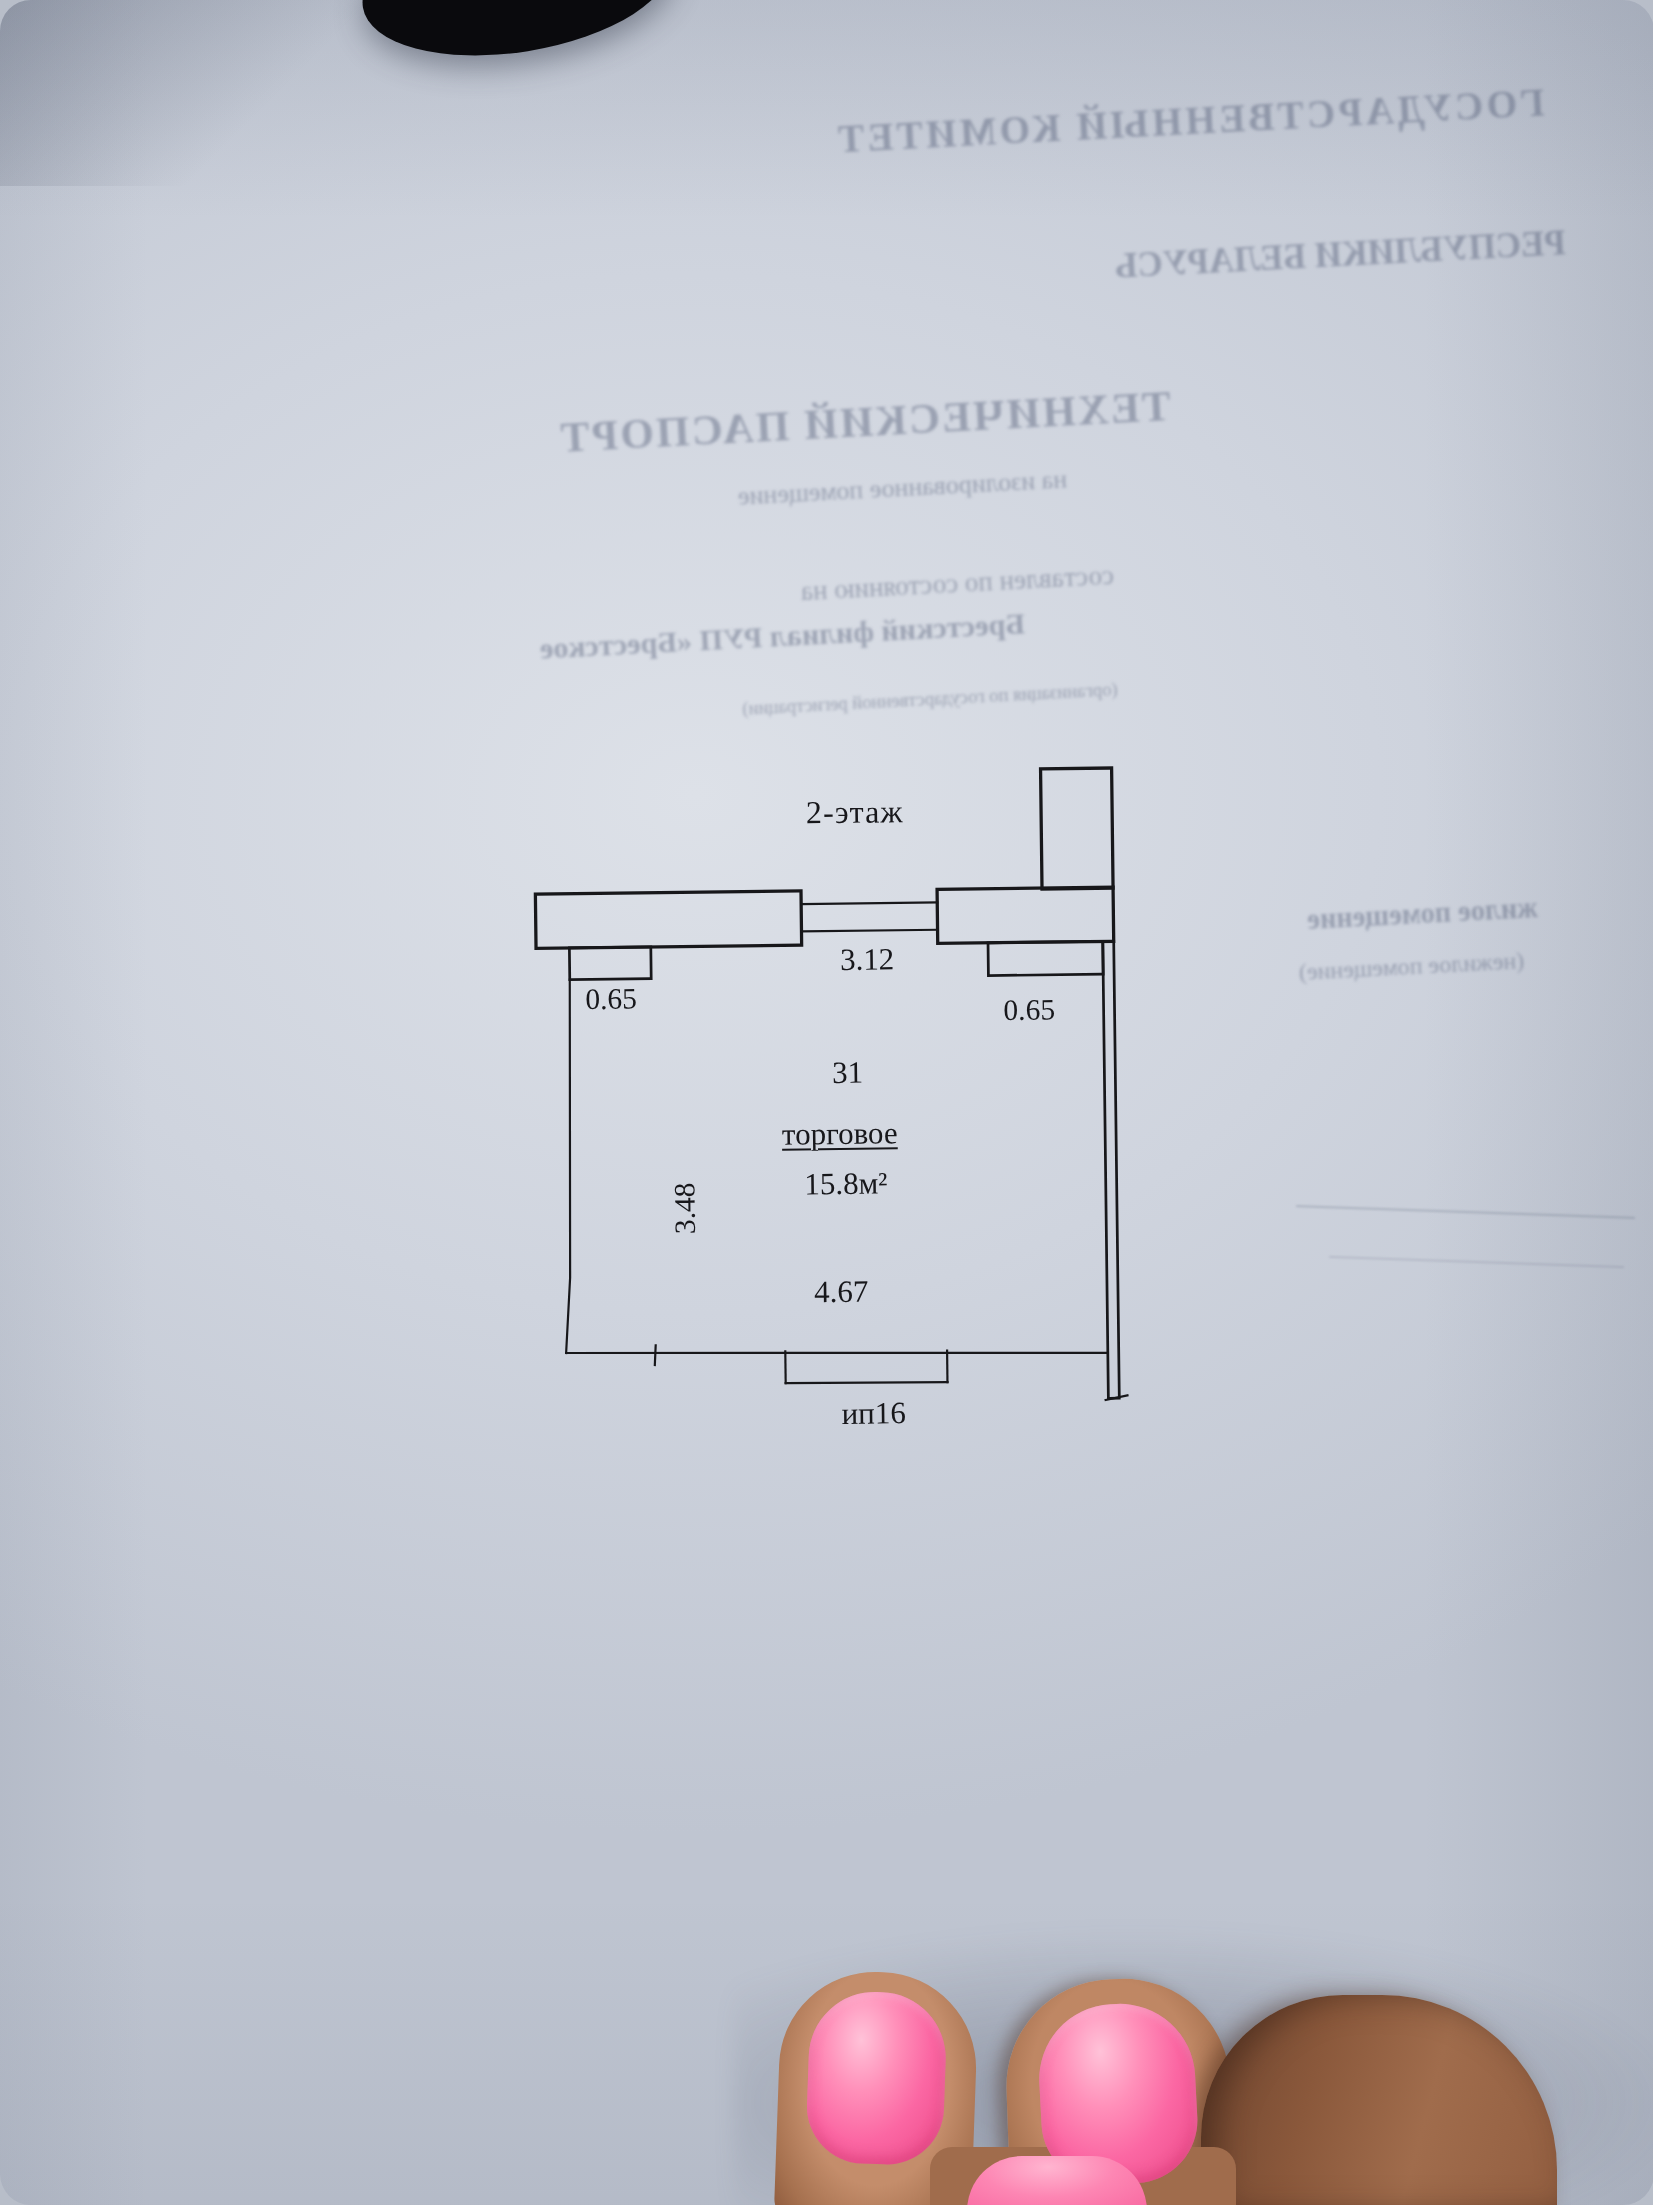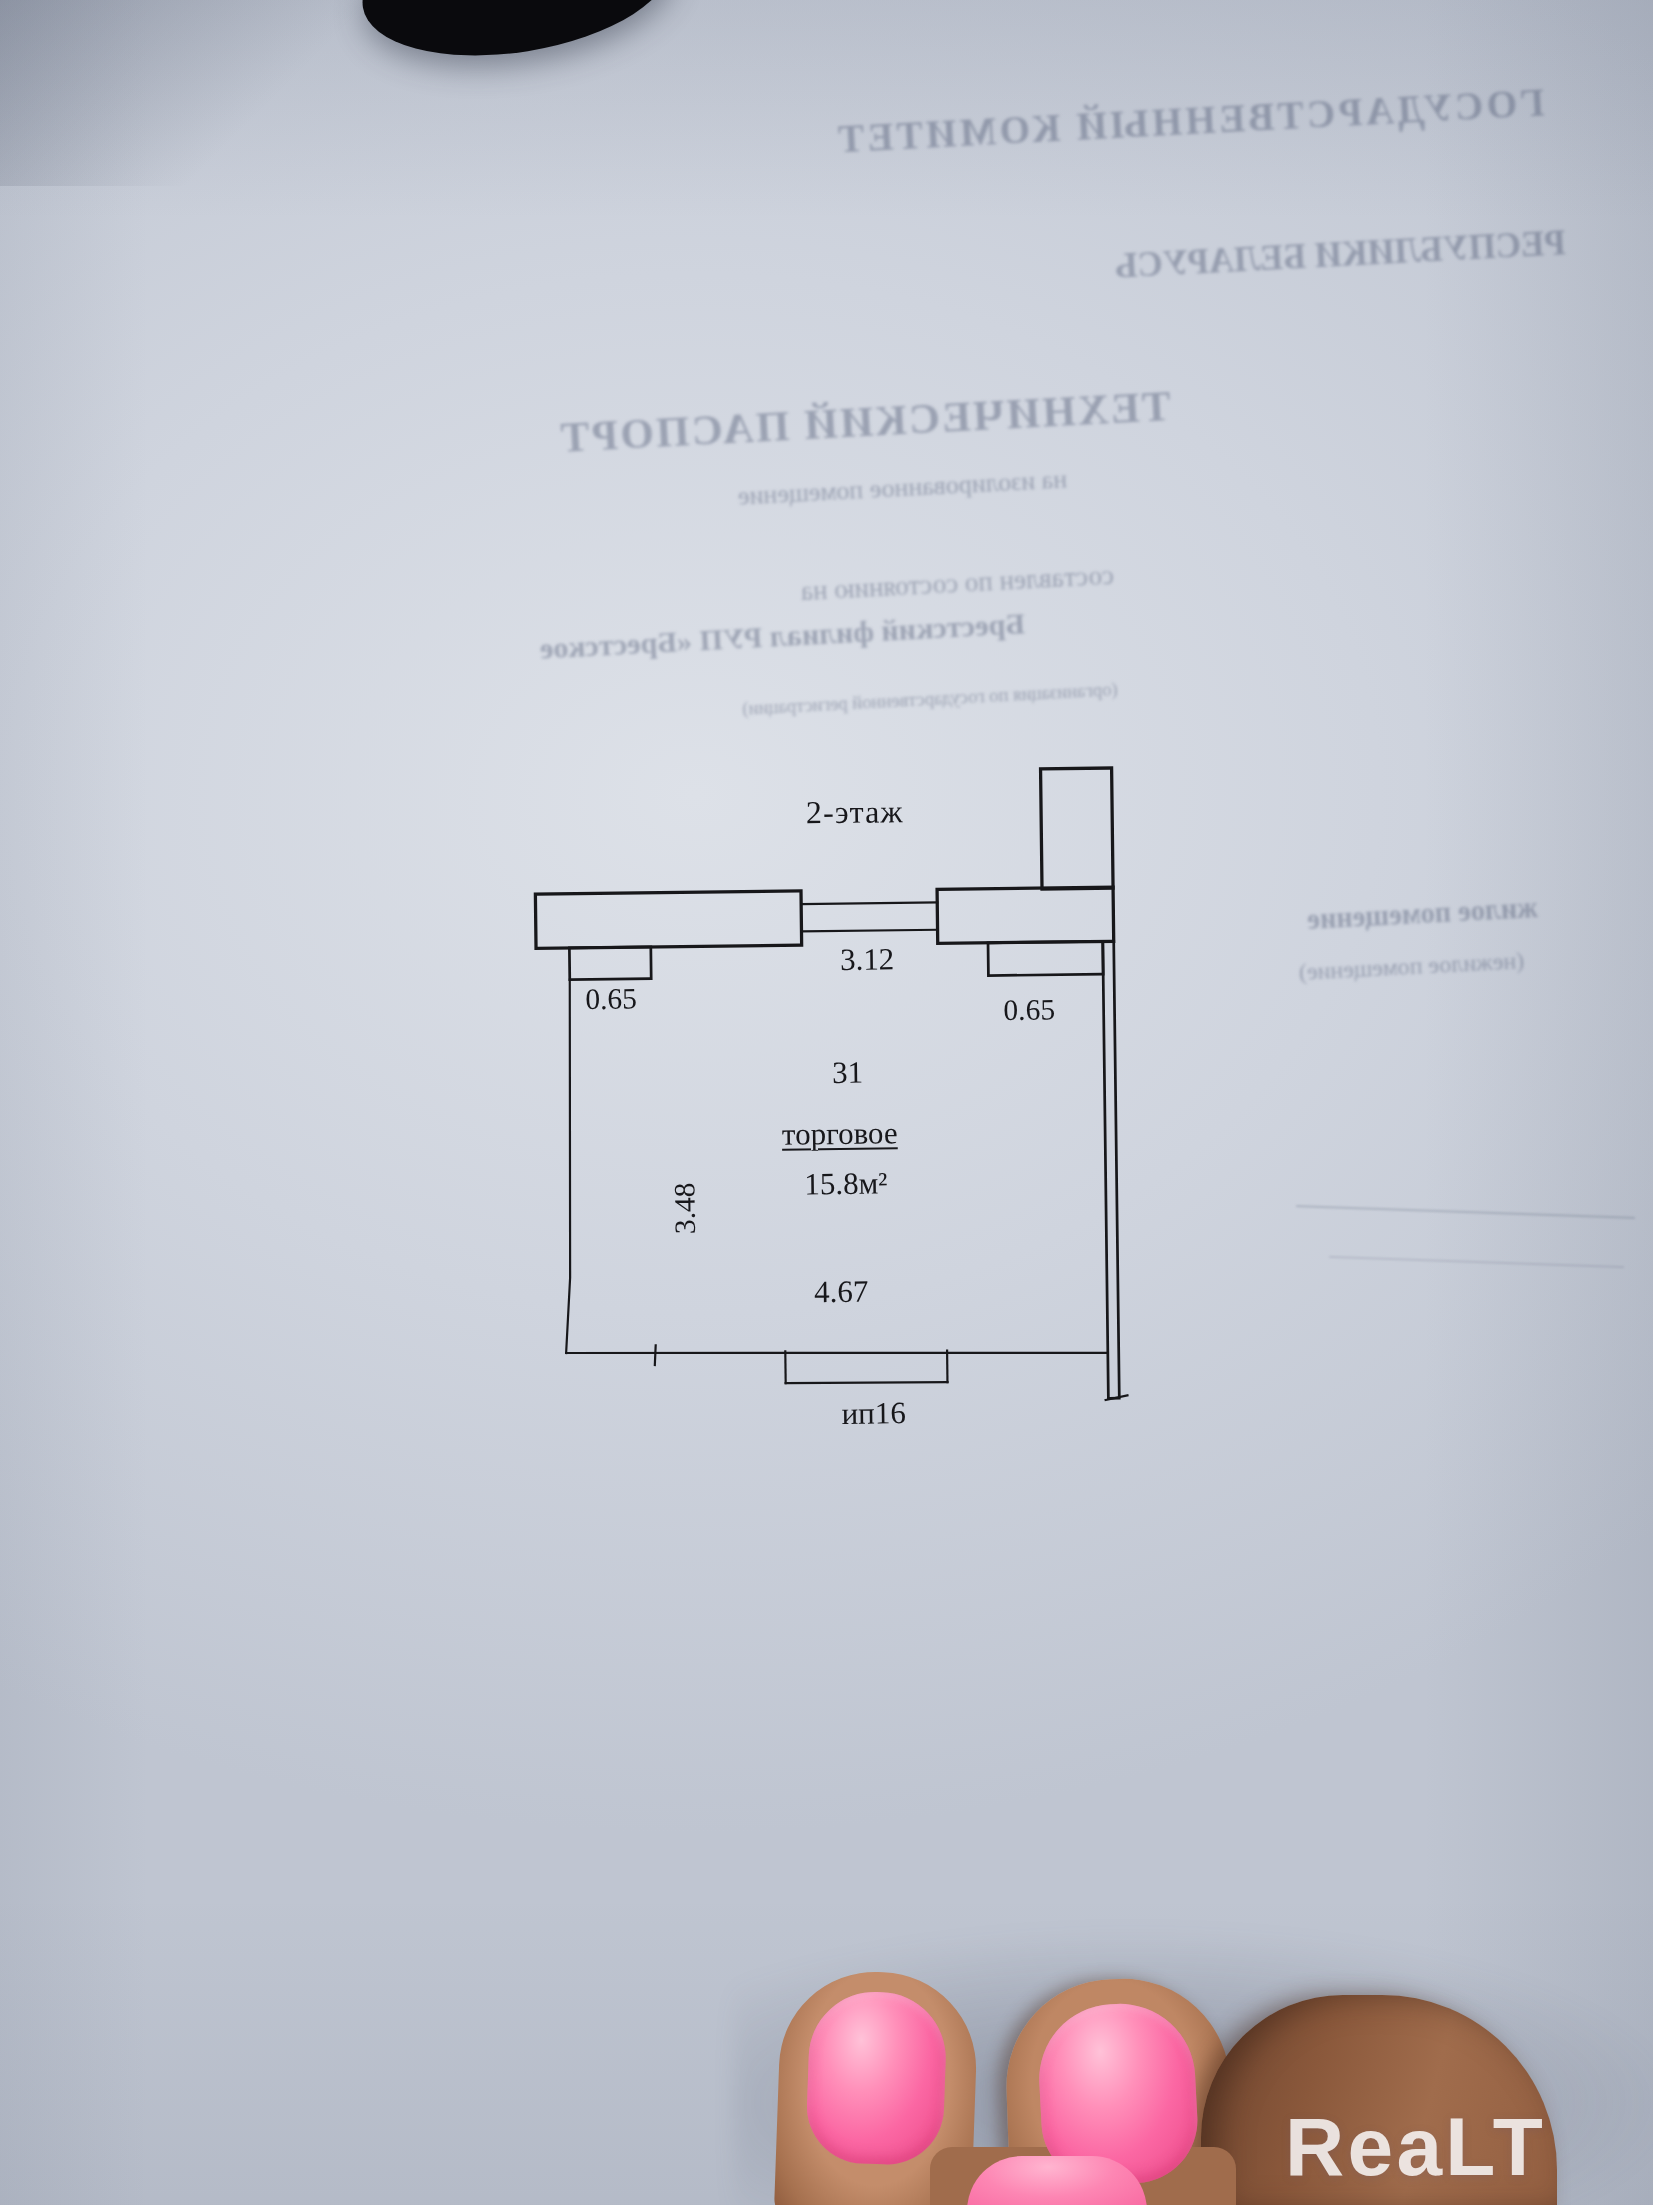--- a/index.html
+++ b/index.html
@@ -1,19 +1,20 @@
 <!DOCTYPE html>
 <html style="font-size:8.8px"><head>
 <meta charset="utf-8">
 <style>
   html,body{margin:0;padding:0;background:#b8bec9;}
   .photo{
     position:relative;width:1654px;height:2205px;overflow:hidden;
     background:radial-gradient(ellipse 1367px 1039px at 42% 36%, #dde1e8 0%, #cfd4de 50%, #bfc5d1 100%);
     font-family:"Liberation Serif", serif;
+    border-radius:31px;
   }
   .shade{position:absolute;inset:0;z-index:2;pointer-events:none;
     background:
       linear-gradient(to bottom, rgba(88,98,120,0.12) 0%, rgba(0,0,0,0) 10%),
       linear-gradient(to right, rgba(80,90,110,0.09) 0%, rgba(0,0,0,0) 9%, rgba(0,0,0,0) 86%, rgba(70,80,100,0.12) 100%),
       linear-gradient(to top, rgba(90,98,118,0.10) 0%, rgba(0,0,0,0) 14%);
   }
   .corner-shade{position:absolute;left:0;top:0;width:416px;height:186px;z-index:2;
     background:linear-gradient(135deg, rgba(68,76,95,0.30), rgba(68,76,95,0) 62%);}
   .dark-obj{position:absolute;left:361px;top:-86px;width:312px;height:138px;background:#0a0a0d;
@@ -115,16 +116,15 @@
               box-shadow:inset 0 -5.5px 14.2px rgba(200,40,100,0.45), inset 0 4.4px 9.8px rgba(255,255,255,0.30);"></div>
 
   <div class="skin" style="left:1201px;top:1995px;width:356px;height:219px;border-radius:142px 175px 0 0;
               background:linear-gradient(105deg, #6f452f 0%, #8a583b 32%, #a06c4c 62%, #935f41 100%);
               box-shadow:inset 16.4px 0 33px rgba(50,28,18,0.5), -11px 0 22px rgba(60,32,18,0.45);"></div>
 
   <div class="skin" style="left:930px;top:2147px;width:306px;height:66px;border-radius:22px 22px 0 0;background:#a06c4c;"></div>
   <div class="nail" style="left:967px;top:2156px;width:180px;height:55px;border-radius:85px 85px 0 0;
               background:radial-gradient(ellipse at 45% 20%, #ffb5d0 0%, #fd86b3 48%, #f868a0 100%);"></div>
 
-  <div class="watermark">ReaLT</div>
 
 </div>
 
 
 </body></html>

